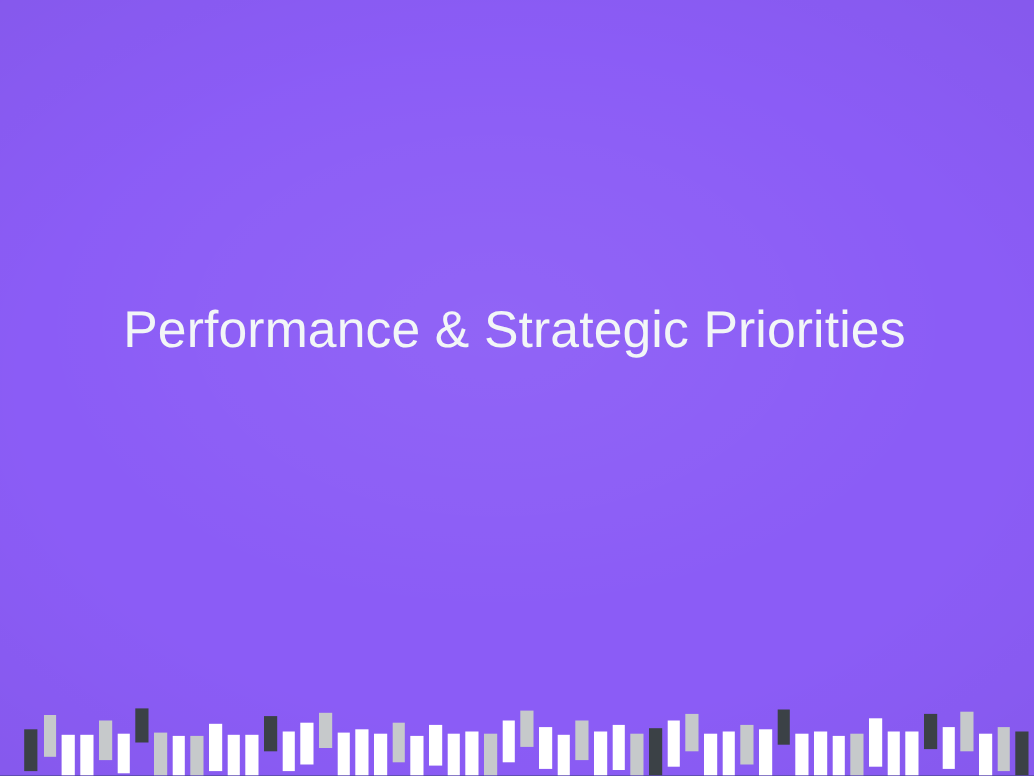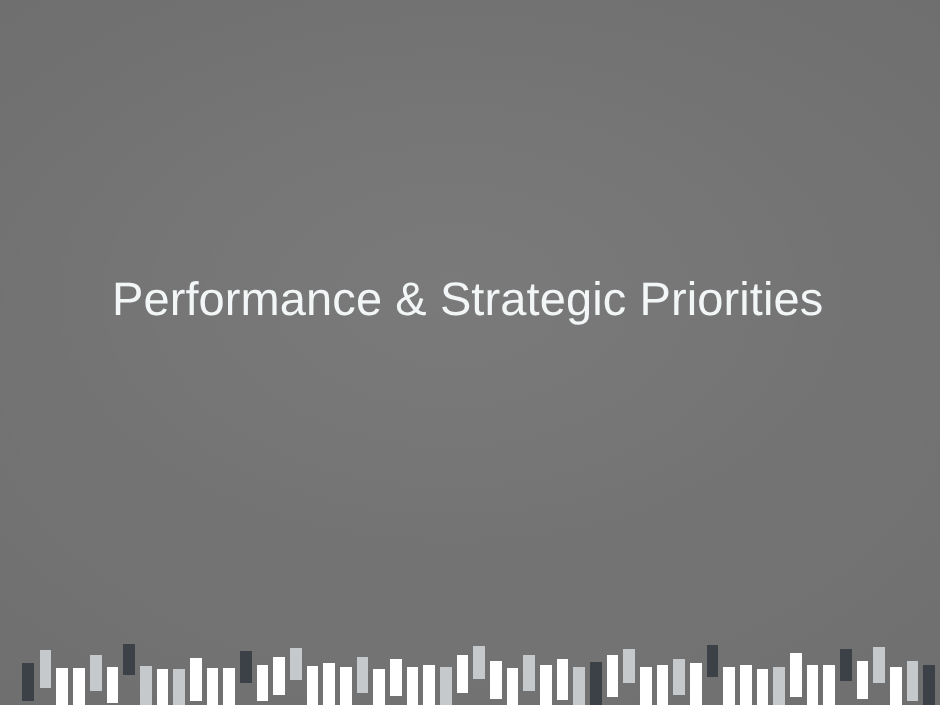--- a/index.html
+++ b/index.html
@@ -70,21 +70,21 @@
     height: 62px;
   }
   .band-bar {
     position: absolute;
     bottom: 0;
   }
 </style>
 </head>
 <body>
 
-<div id="slide" style="background: #737373;">
+<div id="slide" style="background: #8b5cf6;">
 
   <div id="slide-vignette"></div>
 
   <div id="title-block">
     <h1 id="slide-title" style="color: rgb(242, 246, 247);">Performance &amp; Strategic Priorities</h1>
   </div>
 
   <div id="bar-band" style="height: 62px;">
       <div class="band-bar" style="left: 22px; width: 12px; bottom: 4px; height: 38px; background: rgb(59, 65, 70);"></div>
       <div class="band-bar" style="left: 40px; width: 11px; bottom: 17px; height: 38px; background: rgb(198, 201, 203);"></div>

